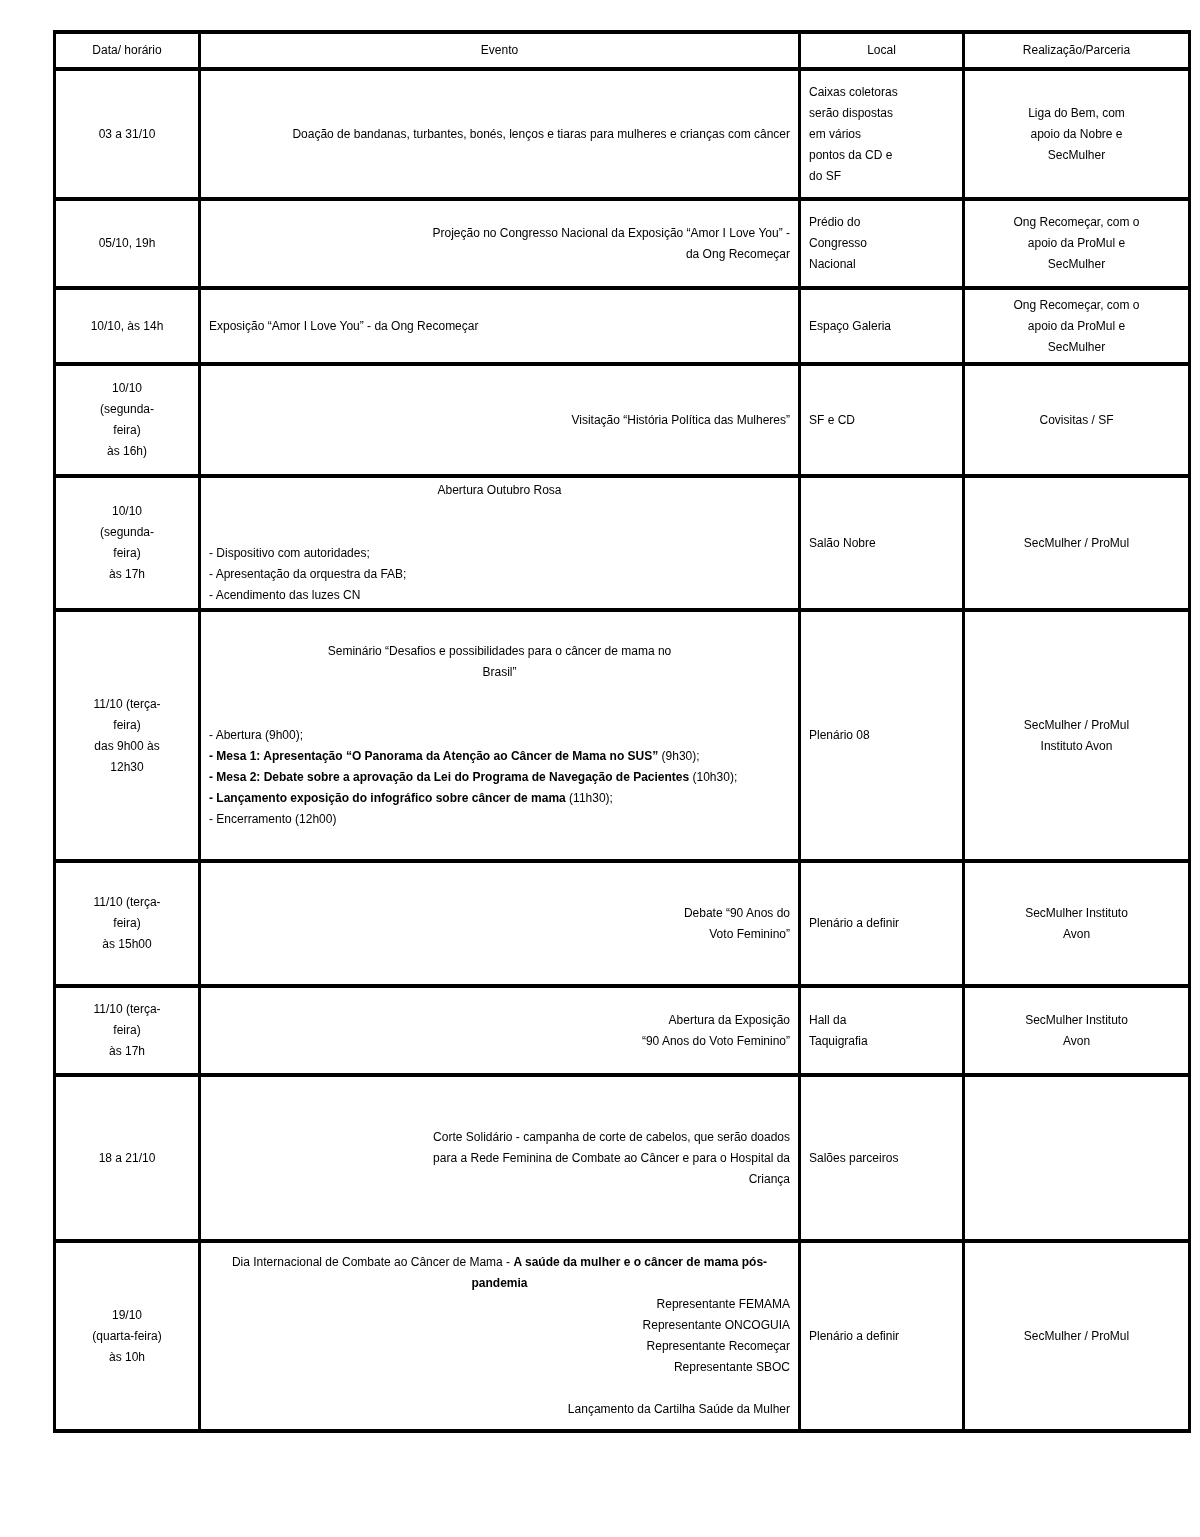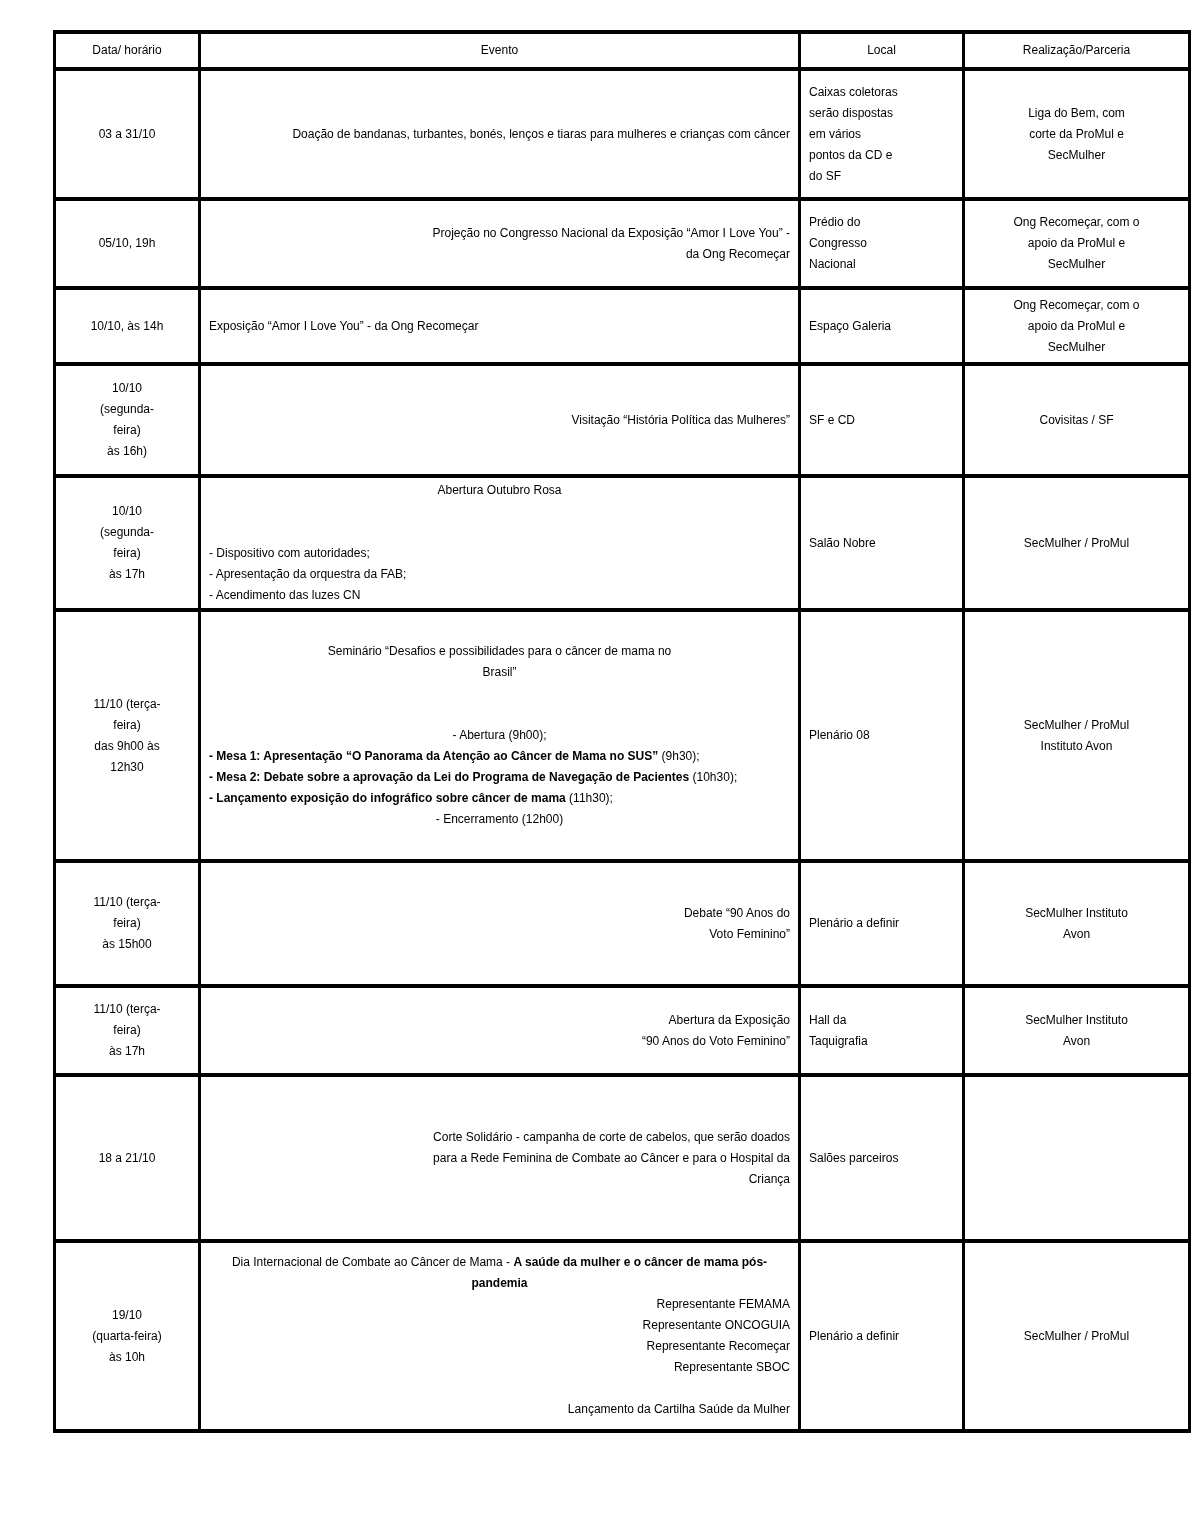--- a/index.html
+++ b/index.html
@@ -44,21 +44,21 @@
   .c-event  { width: 600px; }
   .c-local  { width: 164px; text-align: left; white-space: pre-line; }
   .c-part   { width: 226px; }
   .part-center { text-align: center; white-space: pre-line; }
   .part-left   { text-align: center;   white-space: pre-line; padding-left: 10px; }
   .ev-center { text-align: right; white-space: pre-line; }
   .ev-left   { text-align: left;   white-space: pre-line; }
   .ev-title  { text-align: center; white-space: pre-line; }
   .gap-2 { margin-bottom: 42px; }
   .bullets { text-align: left; }
-  .b-line { text-align: center; }
+  .b-line { text-align: left; }
   .b-just { text-align: justify; }
   .bold { font-weight: bold; }
   
   tr.rh  { height: 37px;  }
   tr.r1  { height: 130px; }
   tr.r2  { height: 64px;  }
   tr.r3  { height: 89px;  }
   tr.r4  { height: 76px;  }
   tr.r5  { height: 112px; }
   tr.r6  { height: 124px; }
@@ -90,21 +90,21 @@
 
     <tr class="r1">
       <td class="c-date">03 a 31/10</td>
       <td class="c-event ev-center">Doação de bandanas, turbantes, bonés, lenços e tiaras para mulheres e crianças com câncer</td>
       <td class="c-local">Caixas coletoras
 serão dispostas
 em vários
 pontos da CD e
 do SF</td>
       <td class="c-part part-center">Liga do Bem, com
-corte da ProMul e
+apoio da Nobre e
 SecMulher</td>
     </tr>
 
 
     <tr class="r3">
       <td class="c-date">05/10, 19h</td>
       <td class="c-event ev-center">Projeção no Congresso Nacional da Exposição “Amor I Love You” -
 da Ong Recomeçar</td>
       <td class="c-local">Prédio do
 Congresso

